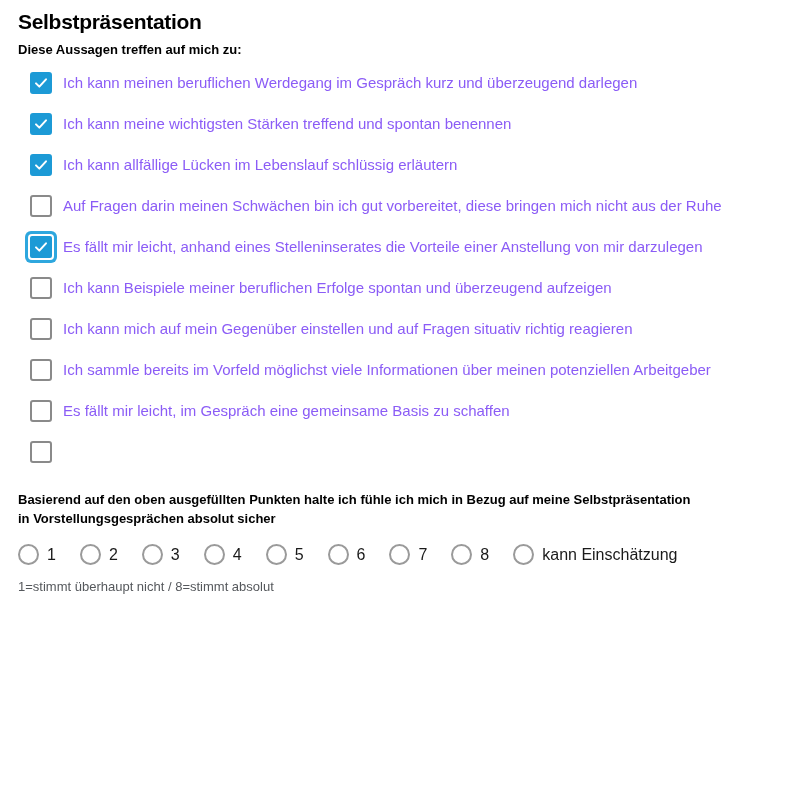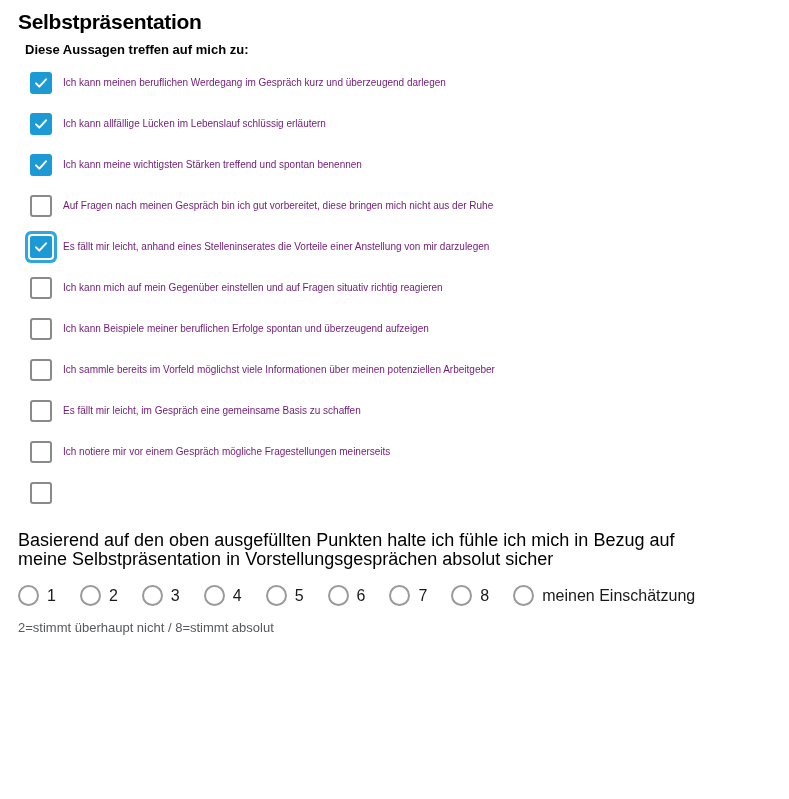--- a/index.html
+++ b/index.html
@@ -20,21 +20,21 @@
   .form-title {
     font-size: 21px;
     font-weight: bold;
     color: #000;
     letter-spacing: -0.3px;
   }
   .form-subtitle {
     font-size: 13px;
     font-weight: bold;
     color: #000;
-    margin: 8px 0 0 7px;
+    margin: 8px 0 0 0;
   }
   .cb-list { margin: 14px 0 0 12px; }
   .cb-row {
     display: flex;
     align-items: flex-start;
     margin-bottom: 17px;
   }
   .cb {
     flex: none;
     width: 22px;
@@ -61,29 +61,29 @@
     stroke-width: 3;
     fill: none;
     stroke-linecap: round;
     stroke-linejoin: round;
   }
   .cb-row.focused .cb {
     box-shadow: 0 0 0 2px #ffffff, 0 0 0 5px #2ea7de;
     border-radius: 2px;
   }
   .cb-label {
-    font-size: 10px;
+    font-size: 15px;
     line-height: 24px;
     margin-left: 11px;
     max-width: 695px;
-    color: #701a75;
+    color: #8b5cf6;
   }
   .rating-question {
-    font-size: 18px;
-    font-weight: normal;
+    font-size: 13px;
+    font-weight: bold;
     line-height: 19px;
     color: #000;
     max-width: 680px;
     margin: 27px 0 0 0;
   }
   .radio-row {
     display: flex;
     align-items: center;
     margin: 16px 0 0 0;
   }
@@ -134,70 +134,66 @@
     </div>
 
 
 
     <div class="cb-row checked">
       <span class="cb">
           <svg class="tick" viewBox="0 0 24 24">
             <polyline points="4.5,12.5 9.5,17.5 19.5,6.5"></polyline>
           </svg>
         </span>
+      <span class="cb-label">Ich kann meine wichtigsten Stärken treffend und spontan benennen</span>
+    </div>
+
+    <div class="cb-row checked">
+      <span class="cb">
+          <svg class="tick" viewBox="0 0 24 24">
+            <polyline points="4.5,12.5 9.5,17.5 19.5,6.5"></polyline>
+          </svg>
+        </span>
       <span class="cb-label">Ich kann allfällige Lücken im Lebenslauf schlüssig erläutern</span>
     </div>
 
-    <div class="cb-row checked">
-      <span class="cb">
-          <svg class="tick" viewBox="0 0 24 24">
-            <polyline points="4.5,12.5 9.5,17.5 19.5,6.5"></polyline>
-          </svg>
-        </span>
-      <span class="cb-label">Ich kann meine wichtigsten Stärken treffend und spontan benennen</span>
-    </div>
-
-    <div class="cb-row">
-      <span class="cb"></span>
-      <span class="cb-label">Auf Fragen nach meinen Gespräch bin ich gut vorbereitet, diese bringen mich nicht aus der Ruhe</span>
+    <div class="cb-row">
+      <span class="cb"></span>
+      <span class="cb-label">Auf Fragen darin meinen Schwächen bin ich gut vorbereitet, diese bringen mich nicht aus der Ruhe</span>
     </div>
 
     <div class="cb-row checked focused">
       <span class="cb">
           <svg class="tick" viewBox="0 0 24 24">
             <polyline points="4.5,12.5 9.5,17.5 19.5,6.5"></polyline>
           </svg>
         </span>
       <span class="cb-label">Es fällt mir leicht, anhand eines Stelleninserates die Vorteile einer Anstellung von mir darzulegen</span>
     </div>
 
     <div class="cb-row">
       <span class="cb"></span>
+      <span class="cb-label">Ich kann Beispiele meiner beruflichen Erfolge spontan und überzeugend aufzeigen</span>
+    </div>
+
+    <div class="cb-row">
+      <span class="cb"></span>
       <span class="cb-label">Ich kann mich auf mein Gegenüber einstellen und auf Fragen situativ richtig reagieren</span>
     </div>
 
     <div class="cb-row">
       <span class="cb"></span>
-      <span class="cb-label">Ich kann Beispiele meiner beruflichen Erfolge spontan und überzeugend aufzeigen</span>
-    </div>
-
-    <div class="cb-row">
-      <span class="cb"></span>
       <span class="cb-label">Ich sammle bereits im Vorfeld möglichst viele Informationen über meinen potenziellen Arbeitgeber</span>
     </div>
 
     <div class="cb-row">
       <span class="cb"></span>
       <span class="cb-label">Es fällt mir leicht, im Gespräch eine gemeinsame Basis zu schaffen</span>
     </div>
 
-    <div class="cb-row">
-      <span class="cb"></span>
-      <span class="cb-label">Ich notiere mir vor einem Gespräch mögliche Fragestellungen meinerseits</span>
-    </div>
 
 
     <div class="cb-row">
       <span class="cb"></span>
     </div>
 
   </div>
 
   <div class="rating-question">Basierend auf den oben ausgefüllten Punkten halte ich fühle ich mich in Bezug auf meine Selbstpräsentation in Vorstellungsgesprächen absolut sicher</div>
 
@@ -229,19 +225,19 @@
     <label class="radio-opt">
       <span class="radio"></span>
       <span class="radio-label">7</span>
     </label>
     <label class="radio-opt">
       <span class="radio"></span>
       <span class="radio-label">8</span>
     </label>
     <label class="radio-opt">
       <span class="radio"></span>
-      <span class="radio-label">meinen Einschätzung</span>
+      <span class="radio-label">kann Einschätzung</span>
     </label>
   </div>
 
-  <div class="scale-note">2=stimmt überhaupt nicht / 8=stimmt absolut</div>
+  <div class="scale-note">1=stimmt überhaupt nicht / 8=stimmt absolut</div>
 
 </div>
 
 </body></html>

